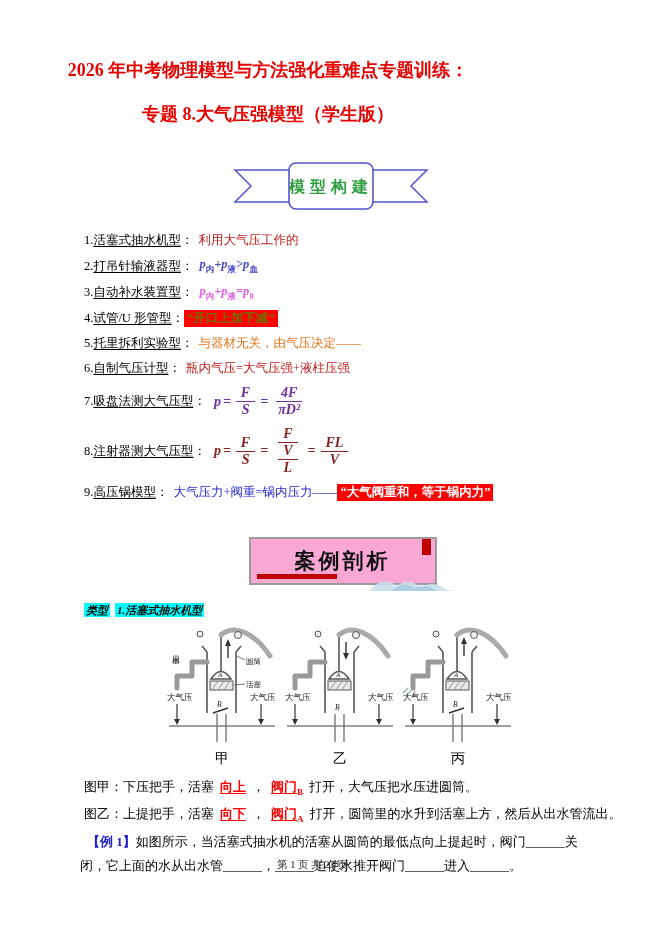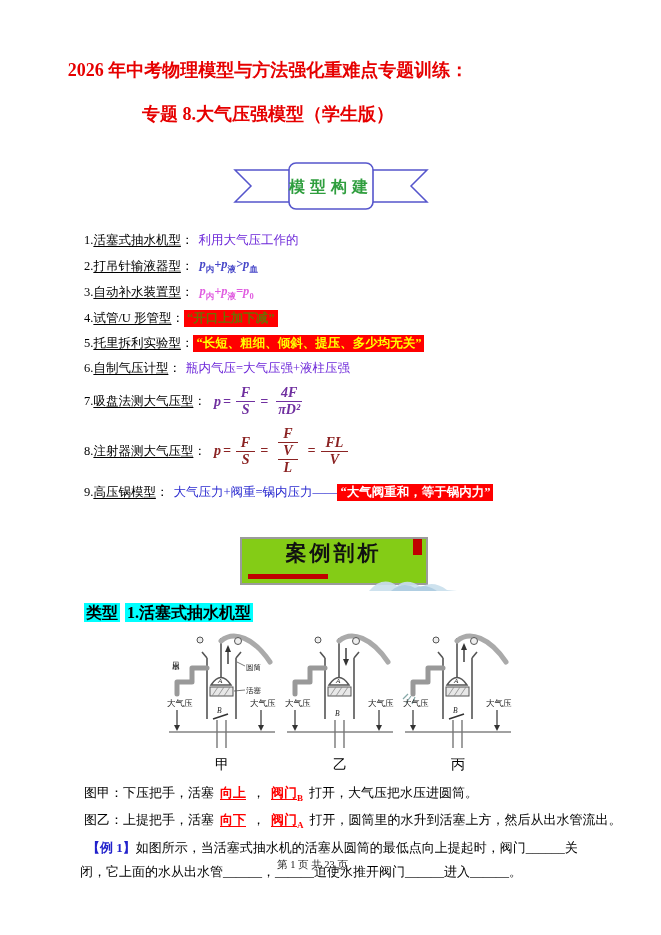--- a/index.html
+++ b/index.html
@@ -13,50 +13,50 @@
   .t2{margin-top:20px;}
 
   
   .ribbon-wrap{width:200px;margin:32px auto 0;}
   .ribbon-text{fill:#2f9e3e;font-weight:bold;font-size:16px;letter-spacing:5px;}
 
   
   .list{margin:14px 0 0 84px;font-size:12.5px;}
   .mrow{margin-bottom:8px;display:flex;align-items:center;white-space:nowrap;}
   .mname{text-decoration:underline;text-underline-offset:2px;}
-  .val-red{color:#6d28d9;margin-left:5px;}
+  .val-red{color:#b91c1c;margin-left:5px;}
   .val-orange{color:#e0761c;margin-left:5px;}
   .val-blue{color:#2b2bd0;margin-left:5px;}
   .f-blue{color:#4646c8;font-weight:bold;margin-left:6px;font-style:italic;}
   .f-mag{color:#e05ce0;font-weight:bold;margin-left:6px;font-style:italic;}
   .f-blue sub,.f-mag sub{font-size:8.5px;font-style:normal;}
   .hl{background:#ff0000;font-weight:bold;padding:0 3px;}
   .hl-olive{color:#6e6e00;}
   .hl-yellow{color:#ffff00;}
   .hl-white{color:#ffffff;}
   .formula{display:inline-flex;align-items:center;font-weight:bold;font-style:italic;font-size:14px;margin-left:8px;}
   .purple{color:#7030a0;}
   .maroon{color:#8b2323;}
   .eqs{margin:0 2px;}
   .frac{display:inline-flex;flex-direction:column;align-items:center;line-height:1.15;margin:0 3px;}
   .frac .fn{border-bottom:1.5px solid currentColor;padding:0 5px;}
   .frac .fd{padding:0 5px;}
   .frac .fd .frac{margin:0;}
 
   
   .case-wrap{width:188px;margin:28px auto 0;position:relative;height:60px;}
-  .case-box{position:absolute;left:3px;top:8px;width:184px;height:44px;border:2px solid #9b9b9b;
-    display:flex;align-items:flex-start;justify-content:center;background:#84cc16;}
+  .case-box{position:absolute;left:12px;top:8px;width:184px;height:44px;border:2px solid #9b9b9b;
+    display:flex;align-items:center;justify-content:center;background:#f9a8d4;}
   .case-text{font-size:21px;font-weight:bold;letter-spacing:3px;color:#111;}
   .case-sq{position:absolute;right:4px;top:0;width:9px;height:16px;background:#c00000;}
   .case-bar{position:absolute;left:6px;bottom:4px;width:80px;height:5px;background:#c00000;}
   .case-mtn{position:absolute;right:-34px;bottom:-4px;}
 
   
-  .sec-head{margin:14px 0 0 84px;font-weight:bold;font-size:16px;}
+  .sec-head{margin:14px 0 0 84px;font-weight:bold;font-size:11px;font-style:italic;}
   .chip{background:#00ffff;padding:1px 2px;}
   .chip-gap{margin-left:5px;}
 
   
   .diagrams{display:flex;gap:6px;margin:8px 0 0 166px;}
   .pump{margin:0;text-align:center;width:112px;}
   .fig-label{font-size:14px;margin-top:0;}
 
   
   .caps{margin:6px 0 0 84px;font-size:13px;line-height:2.0;}
@@ -111,21 +111,21 @@
       <span>4.</span>
         <span class="mname">试管/U 形管型</span>
         <span>：</span>
         <span class="hl hl-olive">“开口上加下减”</span>
     </div>
 
     <div class="mrow">
       <span>5.</span>
         <span class="mname">托里拆利实验型</span>
         <span>：</span>
-        <span class="hl hl-yellow">“长短、粗细、倾斜、提压、多少均无关”</span>
+        <span class="val-orange">与器材无关，由气压决定——</span>
     </div>
 
     <div class="mrow">
       <span>6.</span>
         <span class="mname">自制气压计型</span>
         <span>：</span>
         <span class="val-red">瓶内气压=大气压强+液柱压强</span>
     </div>
 
     <div class="mrow">

